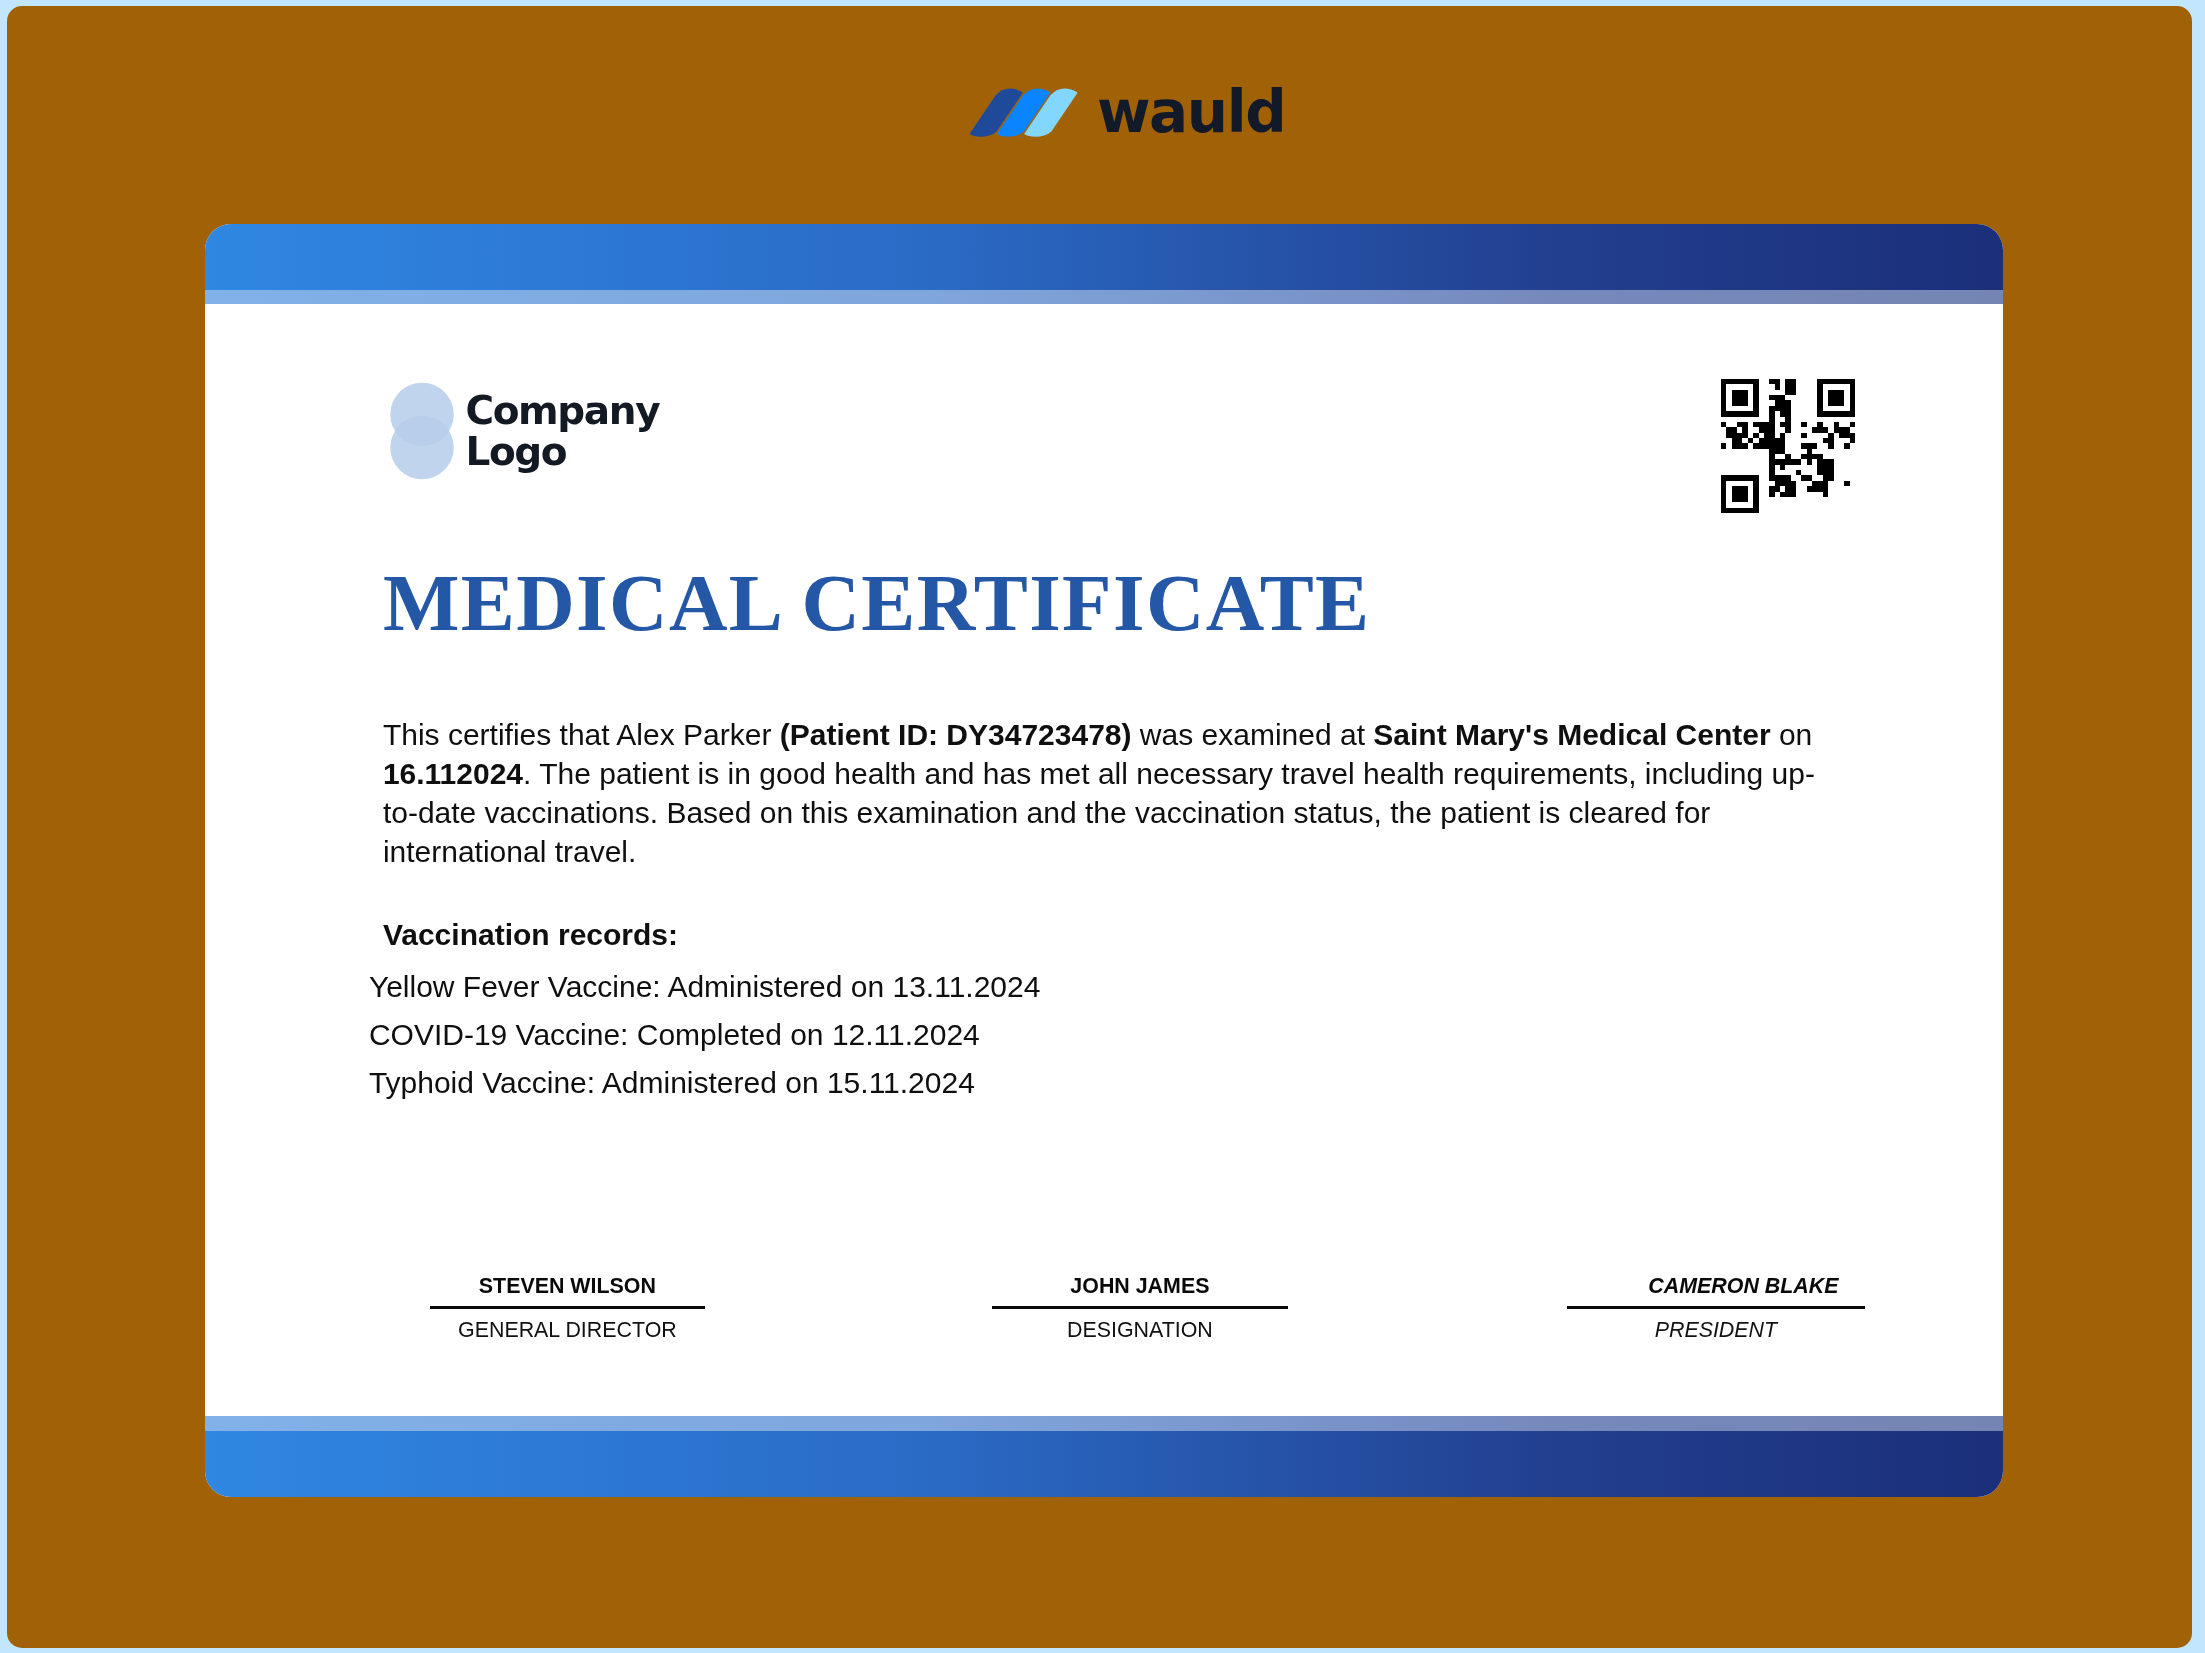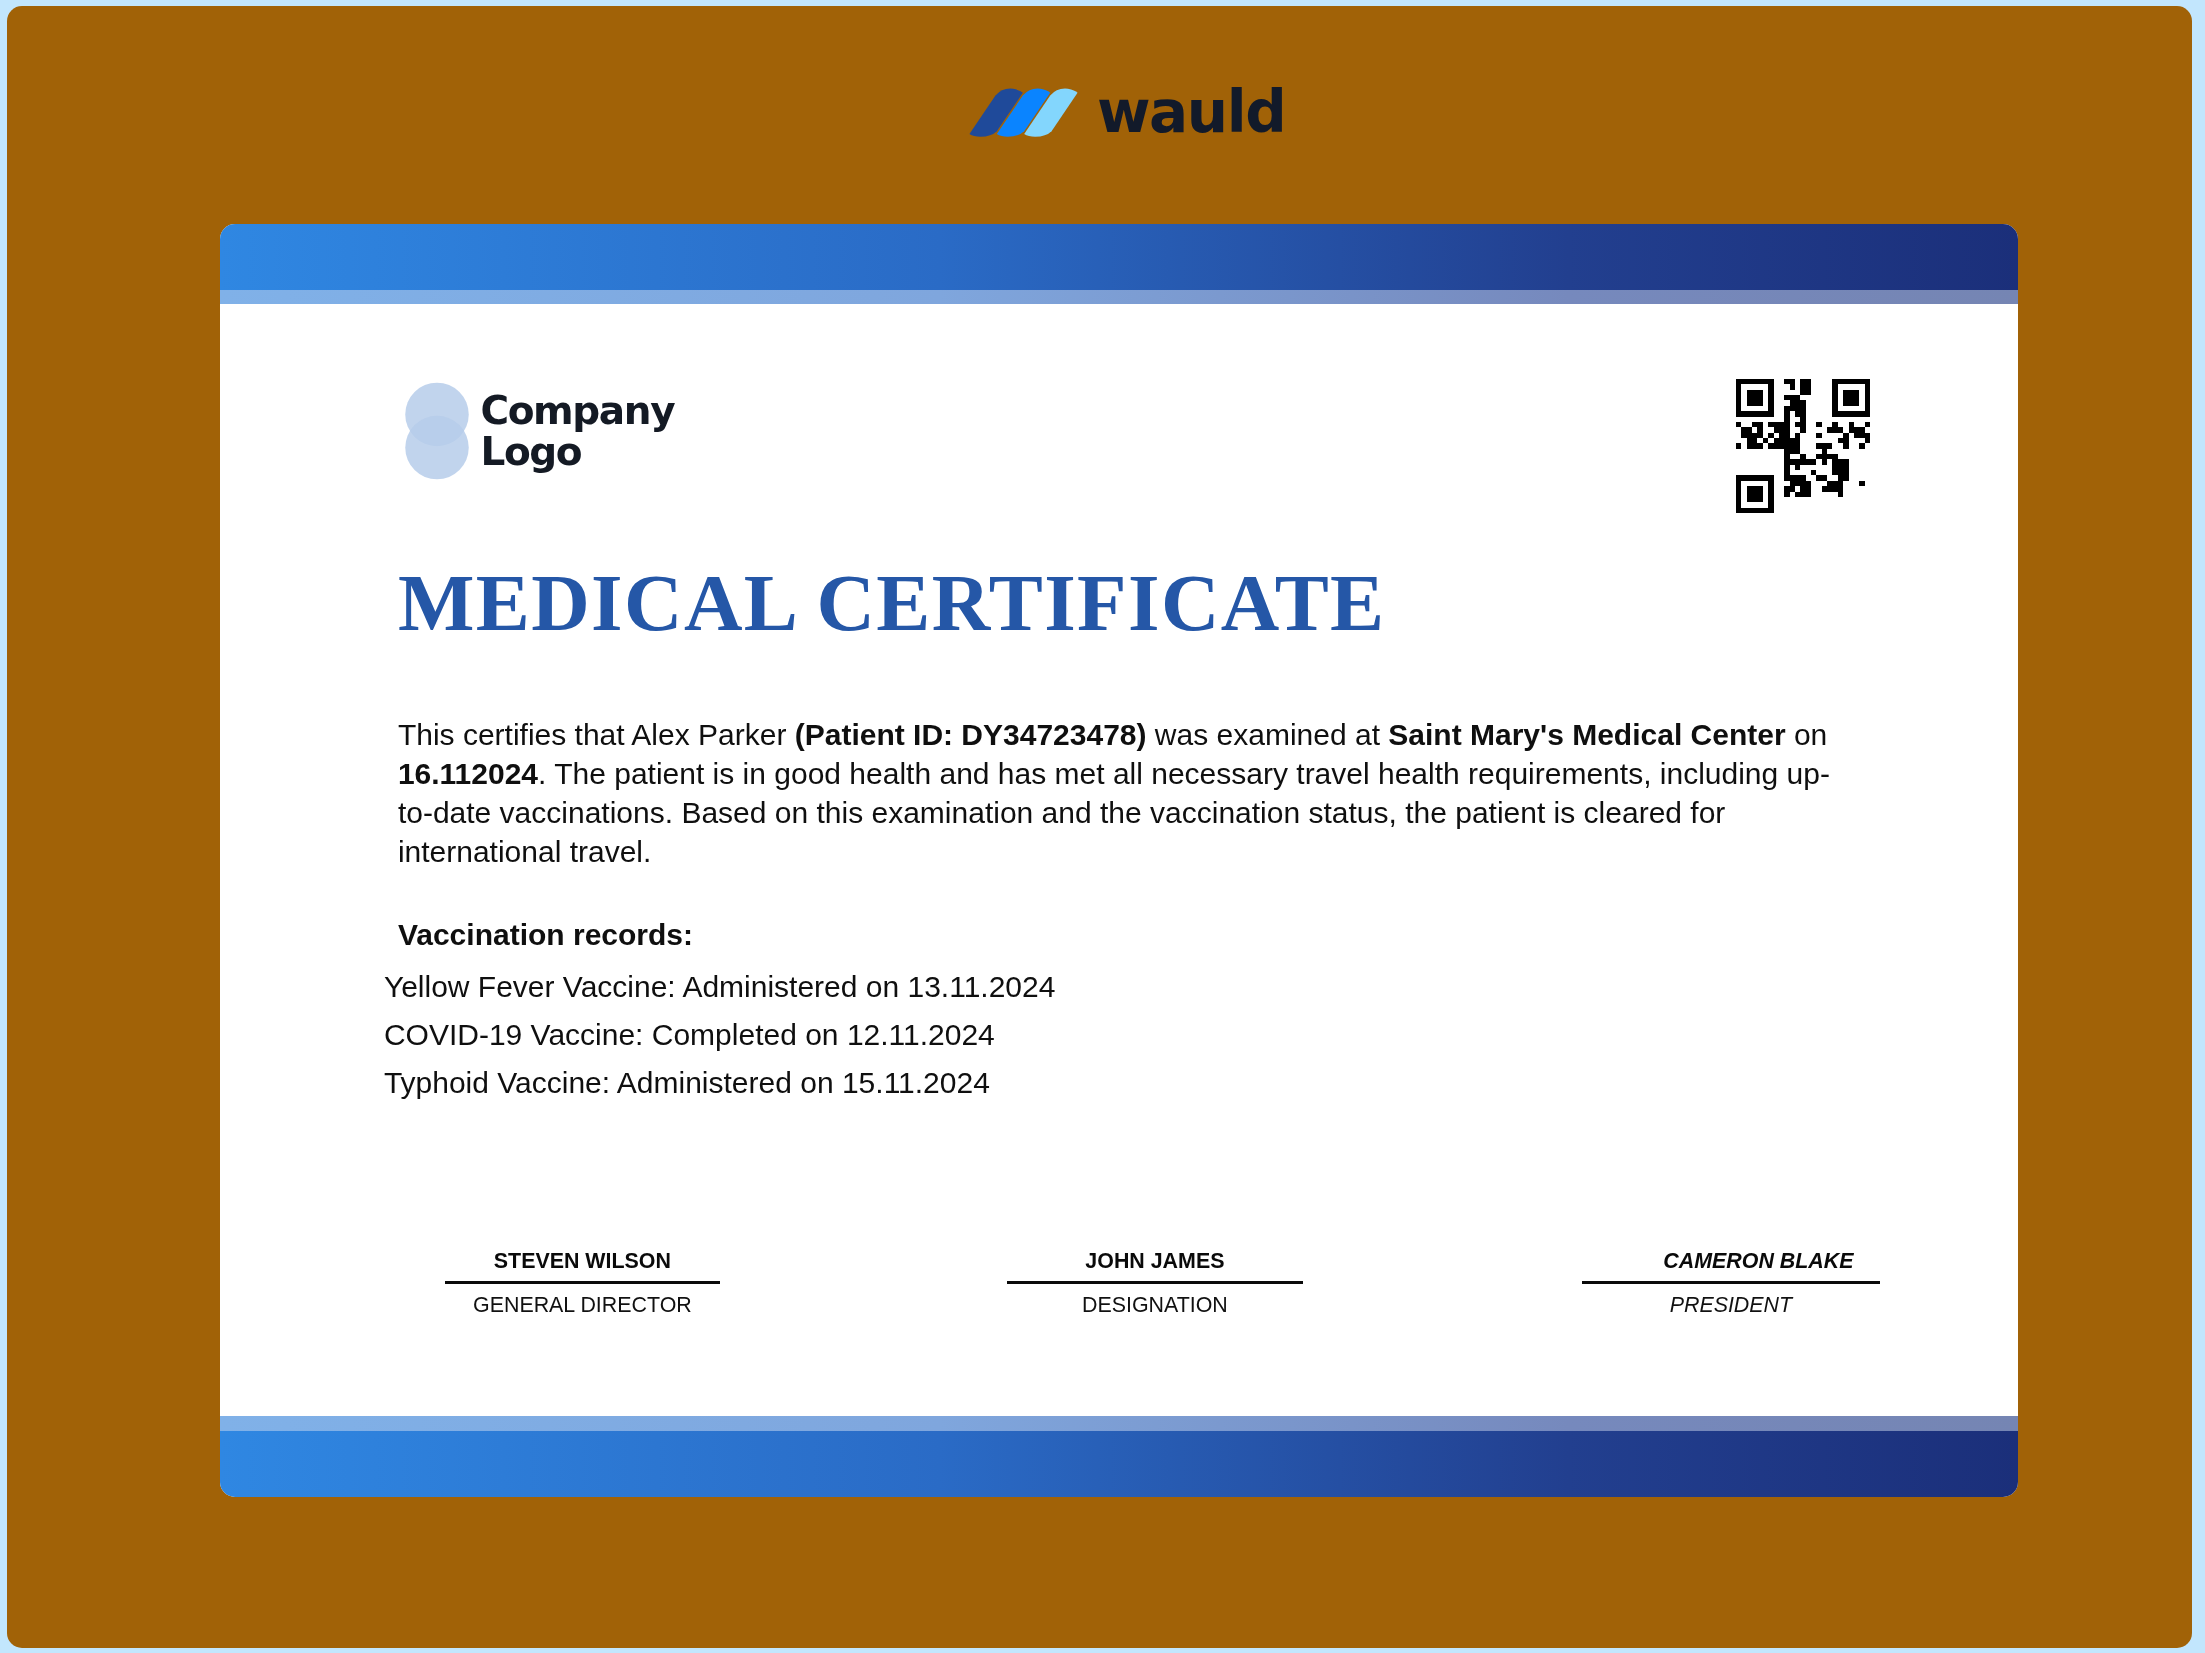--- a/index.html
+++ b/index.html
@@ -17,21 +17,21 @@
     position:absolute; left:958px; top:77px; height:58px;
     display:flex; align-items:center; gap:15px;
   }
   .brand svg { width:117px; height:52px; display:block; }
   .brand-name {
     font-family:"DejaVu Sans", sans-serif; font-weight:bold;
     font-size:58px; color:#121a2a; letter-spacing:-1.4px; line-height:1;
   }
   .card {
     position:absolute; left:205px; top:224px; width:1798px; height:1273px;
-    background:#ffffff; border-radius:15px; overflow:hidden;margin-left:15px;
+    background:#ffffff; border-radius:26px; overflow:hidden;
   }
   .bar-top, .bar-bottom {
     position:absolute; left:0; width:100%; height:66px;
     background:linear-gradient(90deg,#2f87e2 0%,#2a6bc6 40%,#223f8f 75%,#1b2f7a 100%);
   }
   .bar-top { top:0; }
   .bar-bottom { bottom:0; }
   .band-top, .band-bottom {
     position:absolute; left:0; width:100%; height:14.5px;
     background:linear-gradient(90deg,#80b1e8 0%,#7fa6dd 40%,#7689bd 75%,#7585b3 100%);
@@ -59,21 +59,21 @@
     font-size:30px; line-height:39px; color:#0f0f0f;
   }
   .para b { font-weight:bold; }
   .vacc-head {
     position:absolute; left:178px; top:694px;
     font-size:30px; font-weight:bold; color:#0f0f0f;
   }
   .vacc-list { position:absolute; left:164px; top:739px; margin:0; padding:0; list-style:none; }
   .vacc-list li { font-size:30px; line-height:48px; color:#0f0f0f; }
 
-  .sig { position:absolute; top:1024px; text-align:center; }
+  .sig { position:absolute; top:1049px; text-align:center; }
   .sig-name { font-size:21.4px; font-weight:bold; color:#0a0a0a; height:27.6px; line-height:27.6px; }
   .sig-line { height:2.8px; background:#0a0a0a; margin:6.2px 0 8.3px 0; }
   .sig-title { font-size:21.4px; color:#111; line-height:27.6px; }
 </style>
 </head>
 <body>
 
 <div class="frame">
 
   <div class="brand">

